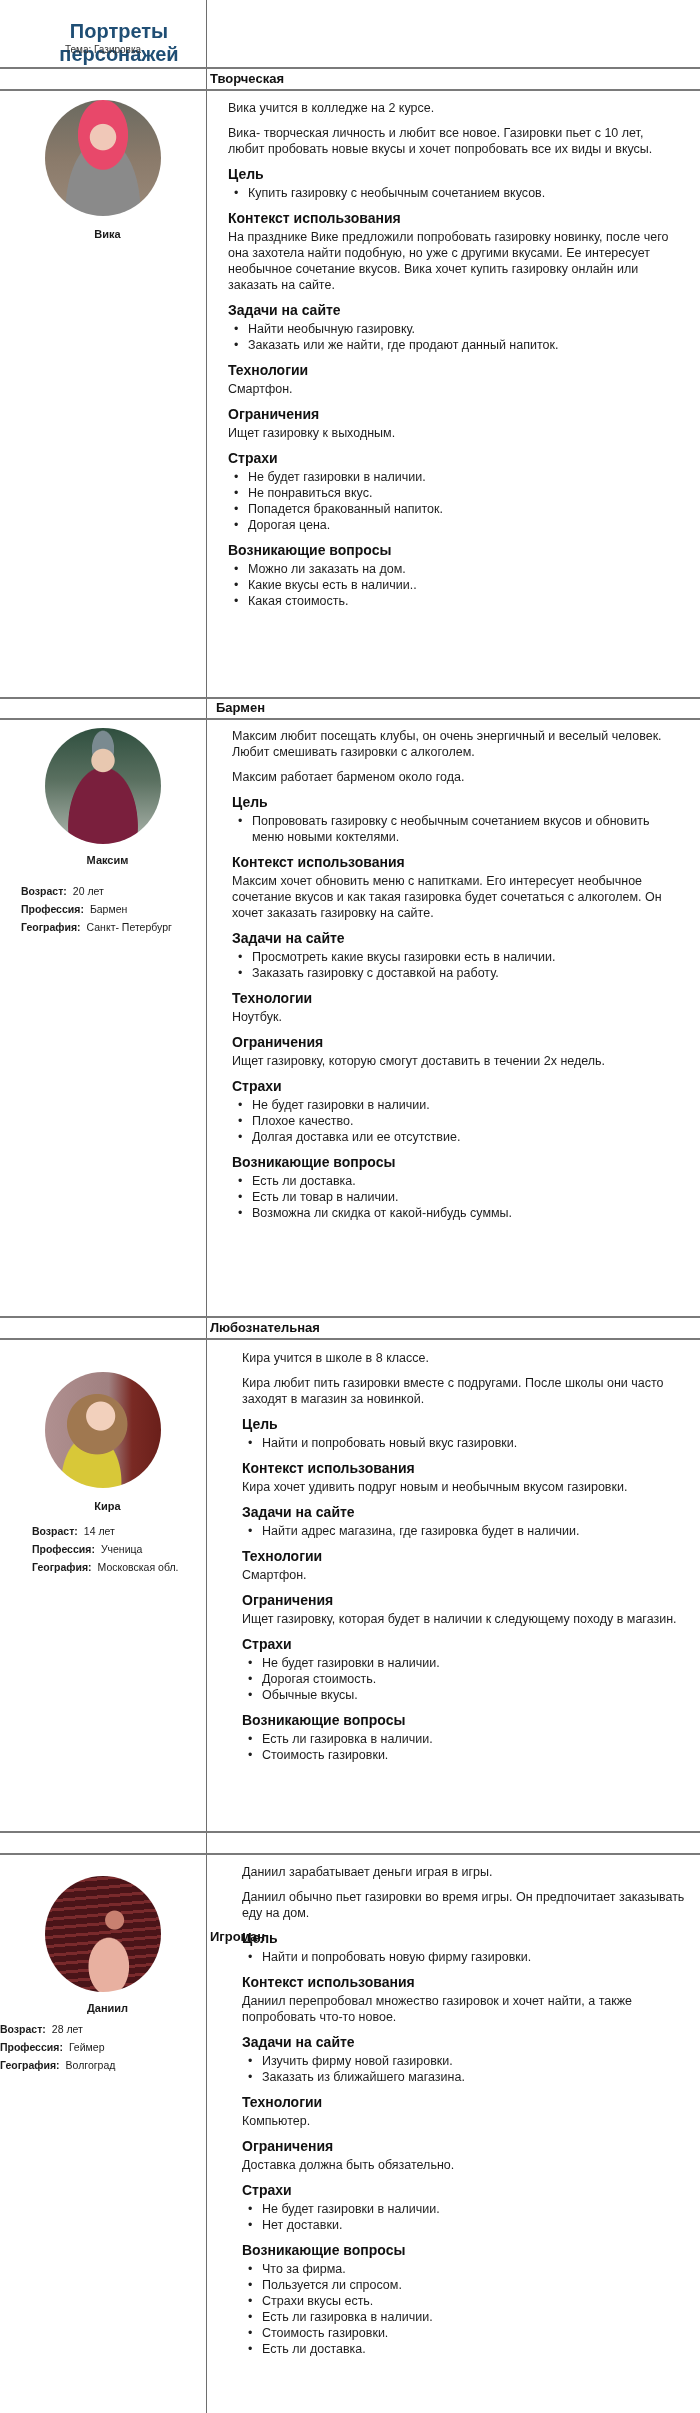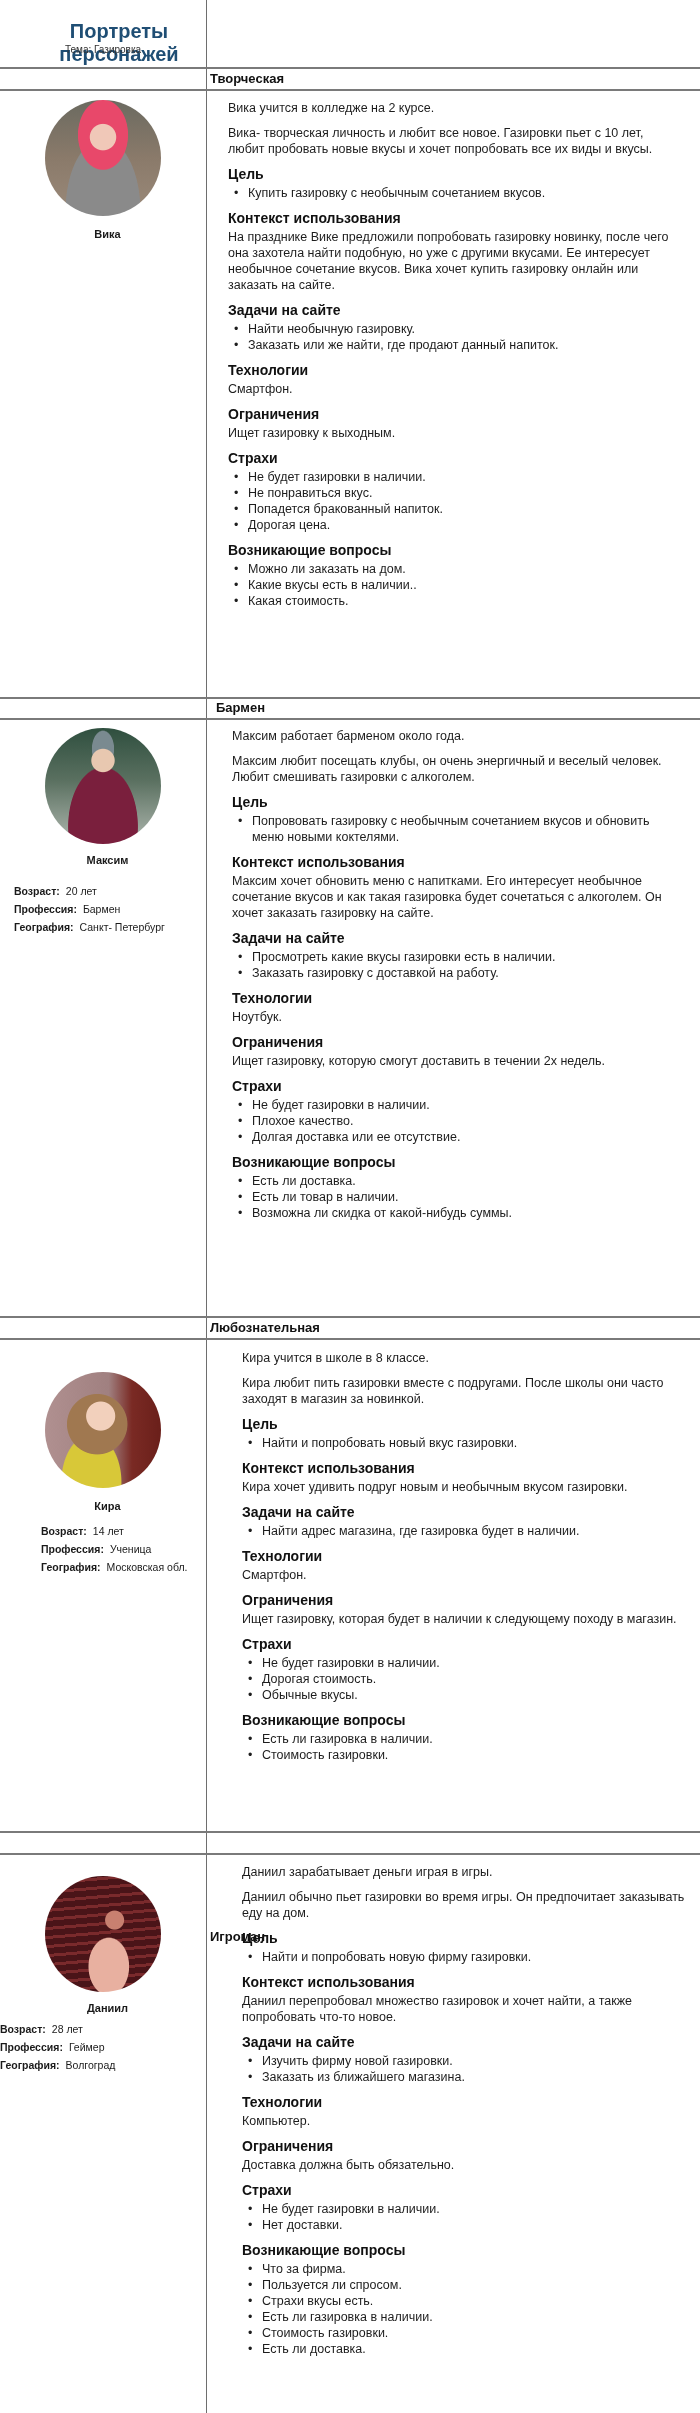--- a/index.html
+++ b/index.html
@@ -79,29 +79,29 @@
       <li>Можно ли заказать на дом.</li>
       <li>Какие вкусы есть в наличии..</li>
       <li>Какая стоимость.</li>
     </ul>
   </div>
 
 <div class="left-card" style="top:728px">
   <div class="avatar" style="background: radial-gradient(circle at 50% 28%, #e8c8b0 0 11%, transparent 12%), radial-gradient(ellipse at 50% 18%, #7a8a90 0 13%, transparent 14%), radial-gradient(ellipse at 50% 85%, #7a1f3d 0 42%, transparent 43%), linear-gradient(180deg, #2f4f3f 0%, #5a7060 45%, #b0b8b0 100%);">
   </div>
   <div class="p-name" style="margin-top:10px">Максим</div>
-  <div class="p-facts" style="padding-left:14px; margin-top:16px">
+  <div class="p-facts" style="padding-left:21px; margin-top:16px">
     <div><b>Возраст:</b><span>20 лет</span></div>
     <div><b>Профессия:</b><span>Бармен</span></div>
     <div><b>География:</b><span>Санкт- Петербург</span></div>
   </div>
 </div>
 <div class="content" style="top:728px; left:232px">
+    <p>Максим любит посещать клубы, он очень энергичный и веселый человек. Любит смешивать газировки с алкоголем.</p>
     <p>Максим работает барменом около года.</p>
-    <p>Максим любит посещать клубы, он очень энергичный и веселый человек. Любит смешивать газировки с алкоголем.</p>
     <h4>Цель</h4>
     <ul>
       <li>Попрововать газировку с необычным сочетанием вкусов и обновить меню новыми коктелями.</li>
     </ul>
     <h4>Контекст использования</h4>
     <p>Максим хочет обновить меню с напитками. Его интересует необычное сочетание вкусов и как такая газировка будет сочетаться с алкоголем. Он хочет заказать газировку на сайте.</p>
     <h4>Задачи на сайте</h4>
     <ul>
       <li>Просмотреть какие вкусы газировки есть в наличии.</li>
       <li>Заказать газировку с доставкой на работу.</li>
@@ -121,21 +121,21 @@
       <li>Есть ли доставка.</li>
       <li>Есть ли товар в наличии.</li>
       <li>Возможна ли скидка от какой-нибудь суммы.</li>
     </ul>
   </div>
 
 <div class="left-card" style="top:1372px">
   <div class="avatar" style="background: radial-gradient(circle at 48% 38%, #f2d0bc 0 15%, transparent 16%), radial-gradient(ellipse at 45% 45%, #a07850 0 33%, transparent 34%), radial-gradient(ellipse at 40% 95%, #d8c838 0 30%, transparent 31%), linear-gradient(90deg, #b09090 0%, #a08080 55%, #7a2a24 75%, #6a1f1a 100%);">
   </div>
   <div class="p-name">Кира</div>
-  <div class="p-facts" style="padding-left:41px">
+  <div class="p-facts" style="padding-left:32px">
     <div><b>Возраст:</b><span>14 лет</span></div>
     <div><b>Профессия:</b><span>Ученица</span></div>
     <div><b>География:</b><span>Московская обл.</span></div>
   </div>
 </div>
 <div class="content" style="top:1350px; left:242px">
     <p>Кира учится в школе в 8 классе.</p>
     <p>Кира любит пить газировки вместе с подругами. После школы они часто заходят в магазин за новинкой.</p>
     <h4>Цель</h4>
     <ul>

